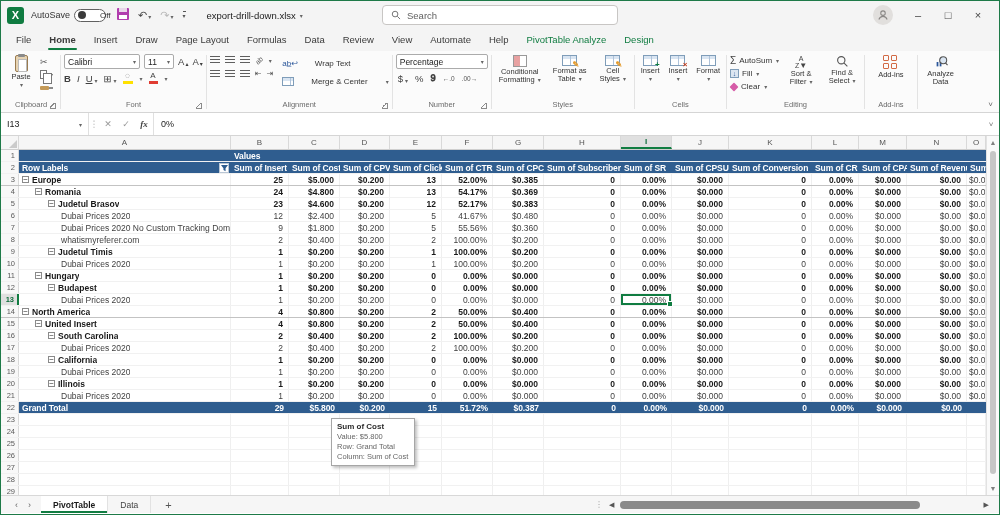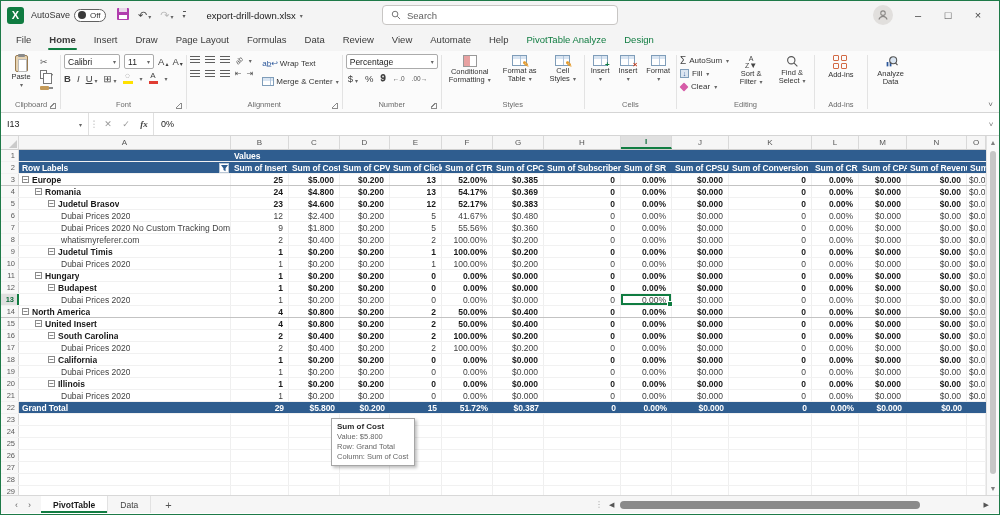--- a/index.html
+++ b/index.html
@@ -5,21 +5,21 @@
   html,body{margin:0;padding:0;background:#fff;}
   body{width:1000px;height:515px;font-family:"Liberation Sans",sans-serif;-webkit-font-smoothing:antialiased;}
   *{box-sizing:border-box;}
   .window{position:relative;width:1000px;height:515px;border:1px solid #1E7A48;background:#fff;overflow:hidden;}
 
   
   .titlebar{height:28px;background:#F4F4F4;display:flex;align-items:center;position:relative;padding:0 6px;}
   .tb-left{display:flex;align-items:center;gap:7px;}
   .xl-icon{width:17px;height:17px;background:#107C41;border-radius:3px;color:#fff;font-size:11px;font-weight:bold;display:flex;align-items:center;justify-content:center;}
   .as-wrap{display:flex;align-items:center;gap:4px;font-size:9px;color:#333;}
-  .pill{width:32px;height:13px;border:1px solid #616161;border-radius:7px;display:flex;align-items:center;gap:4px;padding:0 3px;font-size:8px;color:#333;background:#fff;}
+  .pill{width:32px;height:13px;border:1px solid #616161;border-radius:7px;display:flex;align-items:center;gap:14px;padding:0 3px;font-size:8px;color:#333;background:#fff;}
   .knob{width:8px;height:8px;border-radius:50%;background:#3b3b3b;flex:none;}
   .qat{display:flex;align-items:center;gap:9px;margin-left:4px;color:#444;font-size:11px;}
   .qat .disabled{color:#B8B8B8;}
   .save-ico{width:12px;height:12px;background:#B13DAE;position:relative;display:inline-block;border-radius:1px;}
   .save-ico::before{content:"";position:absolute;left:2px;top:0;width:8px;height:4px;background:#E9D7EA;}
   .save-ico::after{content:"";position:absolute;left:2px;bottom:1px;width:8px;height:4px;background:#fff;}
   .mini-caret{font-size:6px;color:#666;margin-left:1px;}
   .qat-more{display:inline-block;border-top:1px solid #555;font-size:6px;line-height:6px;padding-top:1px;color:#555;}
   .doc-title{font-size:9.5px;color:#1b1b1b;margin-left:14px;display:flex;align-items:center;gap:3px;}
   .searchbox{position:absolute;left:50%;transform:translateX(-50%);top:4px;width:236px;height:20px;border:1px solid #C8C6C4;border-radius:4px;background:#fff;display:flex;align-items:center;gap:6px;padding:0 8px;font-size:9.5px;color:#616161;}
@@ -58,21 +58,21 @@
   .combo{height:15px;border:1px solid #ABABAB;border-radius:2px;background:#fff;font-size:8.5px;color:#222;display:flex;align-items:center;padding:0 3px;gap:3px;}
   .combo .mini-caret{margin-left:auto;}
   .frow{display:flex;align-items:center;gap:4px;}
   .fcol{display:flex;flex-direction:column;gap:3px;}
   .fico{font-size:9.5px;color:#3f3f3f;display:flex;align-items:flex-end;gap:1px;}
   .fico b{font-weight:bold;} .fico i{font-style:italic;} .fico u{text-decoration:underline;}
   .yellowbar::after{content:"";display:block;width:10px;height:3px;background:#FFE100;margin-top:0px;}
   .redbar::after{content:"";display:block;width:9px;height:3px;background:#E03C32;margin-top:0px;}
   .stack{display:flex;flex-direction:column;align-items:center;line-height:8px;}
   .bars{width:10px;height:8px;background:repeating-linear-gradient(to bottom,#5F5F5F 0,#5F5F5F 1px,transparent 1px,transparent 3px);display:inline-block;}
-  .al-txtbtn{font-size:8px;color:#333;display:flex;align-items:center;gap:2px;height:14px;white-space:nowrap;}
+  .al-txtbtn{font-size:8px;color:#333;display:flex;align-items:center;gap:17px;height:14px;white-space:nowrap;}
   .tbl-ico{width:15px;height:11px;border:1px solid #7F9DB9;background-color:#fff;background-image:linear-gradient(to right,transparent 7px,#AFC3DA 7px,#AFC3DA 8px,transparent 8px),linear-gradient(to bottom,#D9E5F2 0,#D9E5F2 3px,transparent 3px);position:relative;display:inline-block;}
   .tbl-ico.green::after,.tbl-ico.red::after,.tbl-ico.pencil::after{position:absolute;right:-3px;bottom:-4px;font-size:8px;font-weight:bold;}
   .tbl-ico.green::after{content:"+";color:#107C41;}
   .tbl-ico.red::after{content:"×";color:#C43E1C;}
   .tbl-ico.pencil::after{content:"✎";color:#E49B2D;}
   .cf-ico{width:14px;height:12px;border:1px solid #999;background:linear-gradient(to right,#E8A2A2 0 50%,#fff 50%),linear-gradient(to bottom,transparent 0 6px,#9CB8D6 6px);display:inline-block;}
   .vbtn{display:flex;flex-direction:column;align-items:center;gap:1px;padding:1px 3px;}
   .vbtn .bb-label{line-height:8px;}
   .addins-ico{width:15px;height:15px;display:grid;grid-template-columns:6px 6px;grid-template-rows:6px 6px;gap:2px;}
   .addins-ico span{border:1.5px solid #D26A45;border-radius:1px;}
@@ -229,21 +229,21 @@
         </div>
       </div>
       <div class="rg-label"><span>Clipboard</span><span class="launcher"></span></div>
     </div>
     <div class="vsep"></div>
 
     <div class="rgroup">
       <div class="rg-body">
         <div class="fcol">
           <div class="frow">
-            <span class="combo" style="width:56px">
+            <span class="combo" style="width:76px">
                 <span>Calibri</span>
                 <span class="mini-caret">▾</span>
               </span>
             <span class="combo" style="width:30px">
                 <span>11</span>
                 <span class="mini-caret">▾</span>
               </span>
             <span class="fico">A<span style="font-size:6px">▴</span></span>
             <span class="fico">A<span style="font-size:6px">▾</span></span>
           </div>

